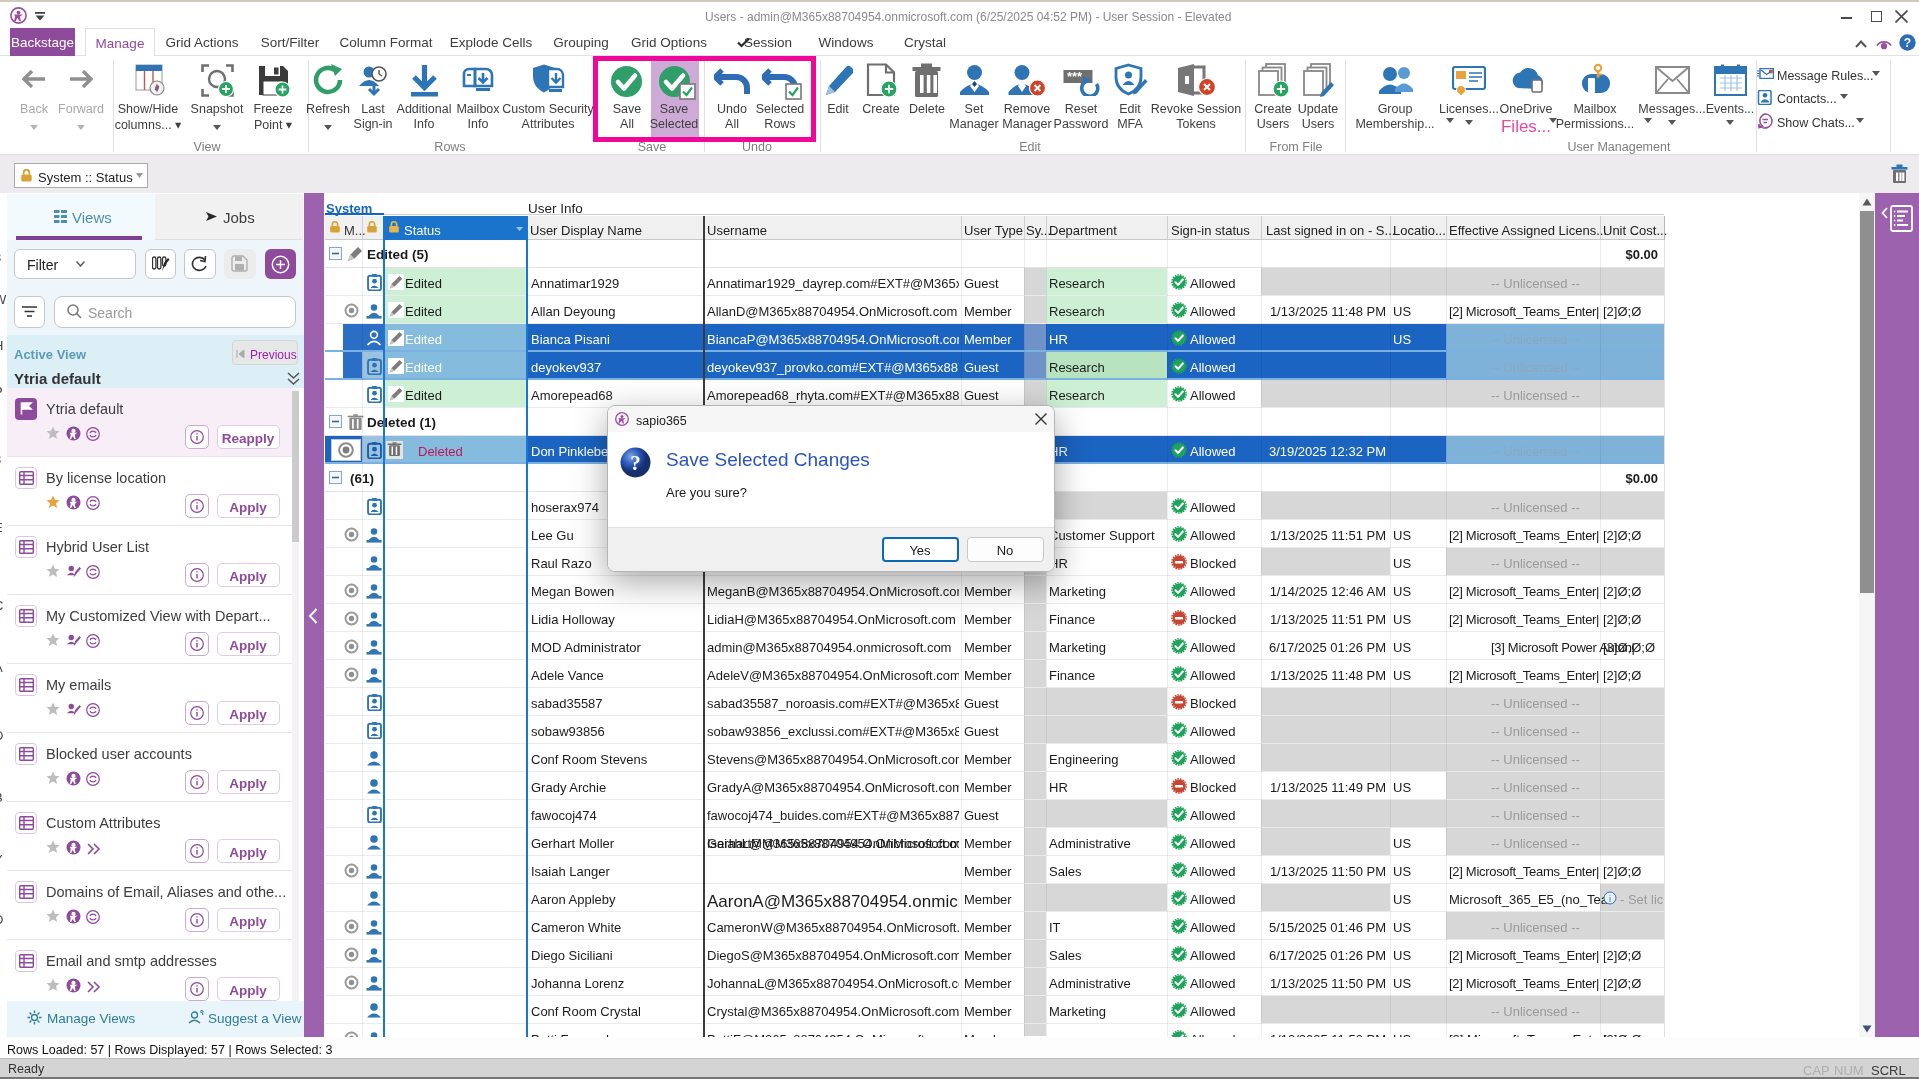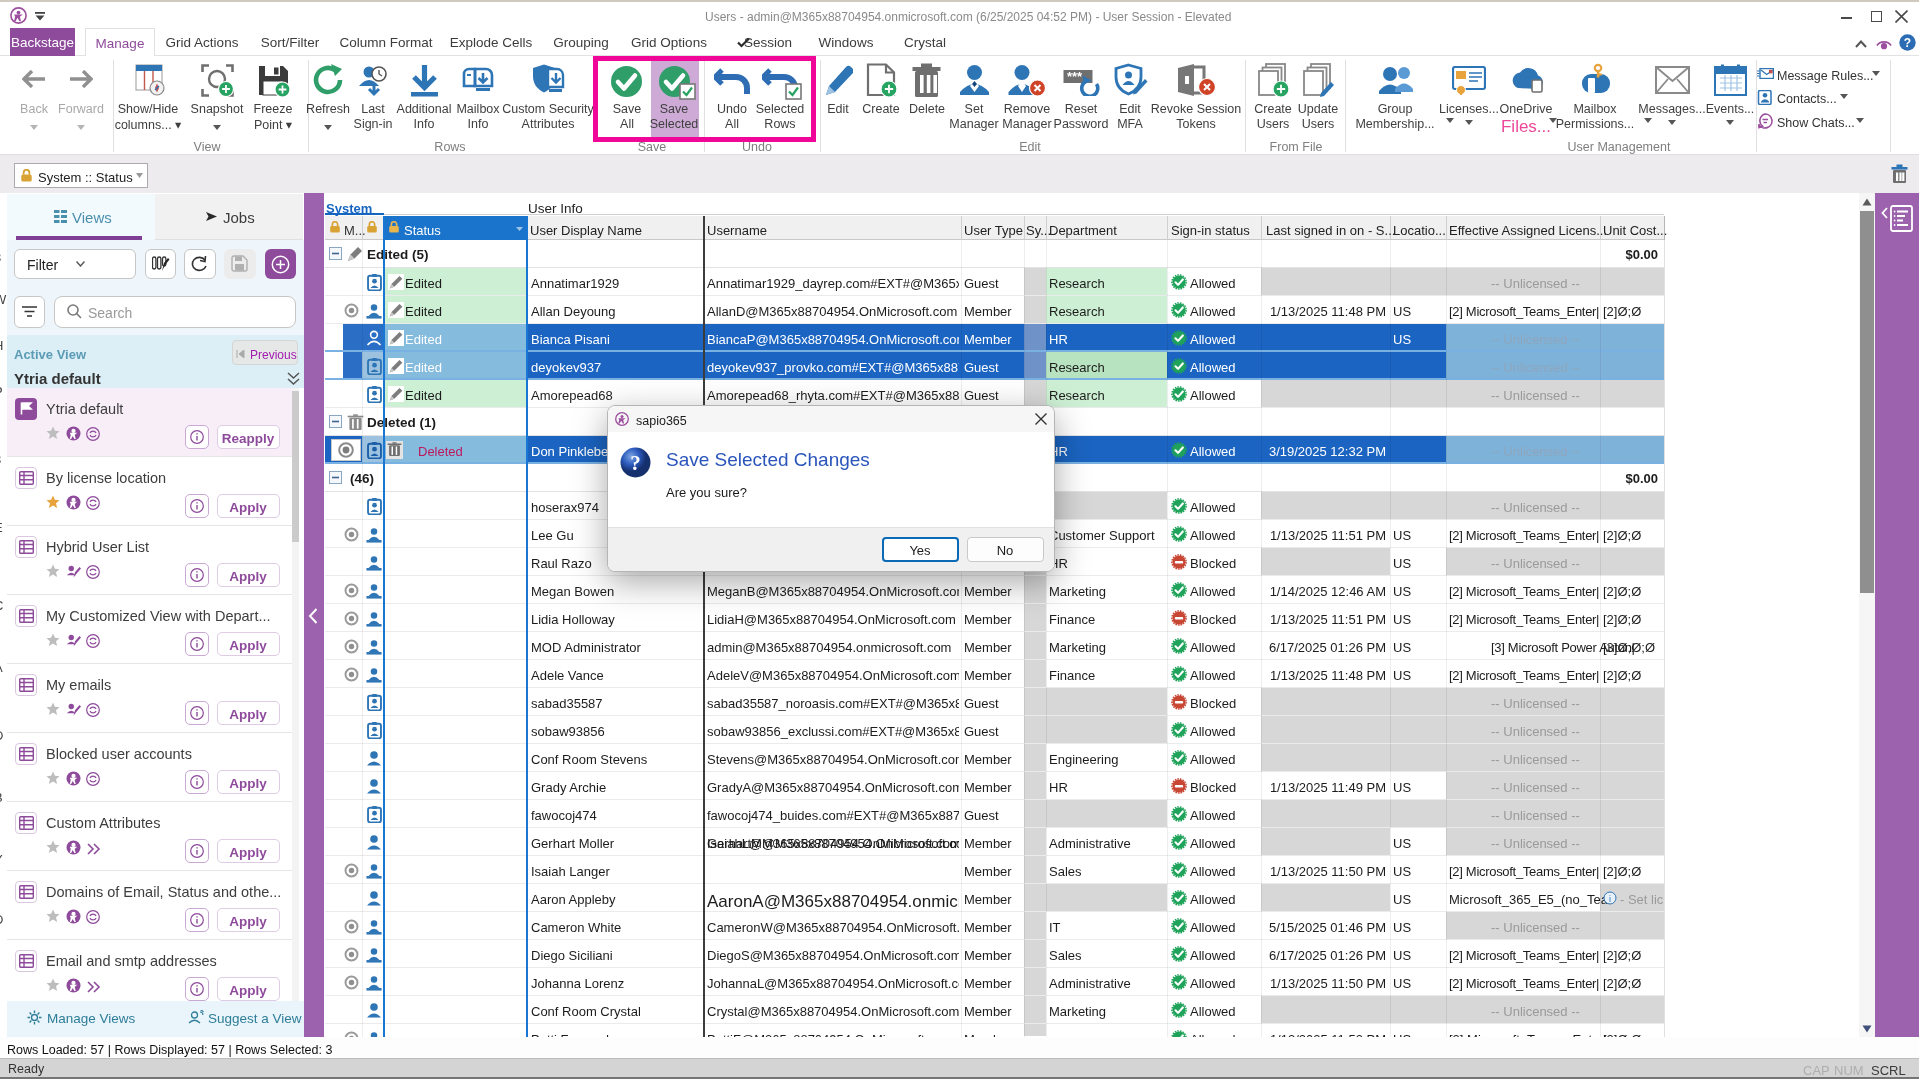--- a/index.html
+++ b/index.html
@@ -640,21 +640,21 @@
       <path d="M 7 6 V 10.5 M 7 3.2 V 4.5" stroke="#8e4a9b" stroke-width="1.4"></path>
     </svg>
 <div class="" style="left:210px;top:451px;width:63px;height:24px;background:#fff;border:1px solid #ddcce3;border-radius:5px"></div>
 <div class="t" style="left:241px;top:457px;font-size:13.5px;color:#8e4a9b;font-weight:bold;transform:translateX(-50%)">Apply</div>
 <div class="" style="left:0px;top:483px;width:285px;height:69px;background:#fff;border-bottom:1px solid #e6e6e6"></div>
 <div class="" style="left:8px;top:493px;width:22px;height:22px;background:#fff;border:1px solid #d9c7e0;border-radius:4px"></div>
 <svg style="position:absolute;left:12px;top:497px;" width="15" height="14" viewBox="0 0 15 14">
       <rect x="0.7" y="0.7" width="13.6" height="12.6" rx="1" fill="none" stroke="#8e4a9b" stroke-width="1.4"></rect>
 <path d="M 0.7 4.5 H 14.3 M 0.7 8.7 H 14.3 M 5 0.7 V 13.3" stroke="#8e4a9b" stroke-width="1.4"></path>
     </svg>
-<div class="t" style="left:39px;top:496px;font-size:14.5px;color:#3d3d3d">Domains of Email, Status and othe...</div>
+<div class="t" style="left:39px;top:496px;font-size:14.5px;color:#3d3d3d">Domains of Email, Aliases and othe...</div>
 <svg style="position:absolute;left:39px;top:521px;" width="14" height="14" viewBox="0 0 14 14">
       <path d="M 7 0.5 L 8.9 4.8 L 13.5 5.2 L 10 8.3 L 11.1 13 L 7 10.5 L 2.9 13 L 4 8.3 L 0.5 5.2 L 5.1 4.8 Z" fill="#bdbdbd"></path>
     </svg>
 <svg style="position:absolute;left:59px;top:521px;" width="15" height="15" viewBox="0 0 15 15">
       <circle cx="7.5" cy="7.5" r="7.0" fill="#8e4a9b"></circle>
 <circle cx="7.5" cy="4.95" r="2.1" fill="#fff"></circle>
 <path d="M 3.75 6.75 h 7.5 l -2.5500000000000003 2.25 l 1.05 4.050000000000001 h -1.3499999999999999 l -1.65 -3.0 l -1.65 3.0 h -1.3499999999999999 l 1.05 -4.050000000000001 z" fill="#fff"></path>
     </svg>
 <svg style="position:absolute;left:79px;top:522px;" width="14" height="14" viewBox="0 0 14 14">
       <circle cx="7.0" cy="7.0" r="6.3" fill="none" stroke="#8e4a9b" stroke-width="1.2"></circle>
@@ -1012,21 +1012,21 @@
 <path d="M 4.48 8.32 L 7.04 10.88 L 11.84 5.44" fill="none" stroke="#fff" stroke-width="2.08" stroke-linecap="round" stroke-linejoin="round"></path>
   </svg>
 <div class="t" style="left:1190px;top:444px;font-size:13px;color:#fff">Allowed</div>
 <div class="t" style="left:1386px;top:444px;font-size:13px;color:#fff;transform:translateX(-100%)">3/19/2025 12:32 PM</div>
 <div class="t" style="left:1491px;top:444px;font-size:13px;color:#8ea6bd">-- Unlicensed --</div>
 <div class="" style="left:325px;top:491px;width:1339px;height:1px;background:#e3e3e3"></div>
 <svg style="position:absolute;left:329px;top:471px;" width="13" height="13" viewBox="0 0 13 13">
     <rect x="0.5" y="0.5" width="12" height="12" fill="#f4f8fc" stroke="#8aa6c0"></rect>
     <path d="M 3 6.5 H 10" stroke="#44628a" stroke-width="1.6"></path>
   </svg>
-<div class="t" style="left:350px;top:471px;font-size:13.5px;font-weight:bold;color:#1c1c1c">(46)</div>
+<div class="t" style="left:350px;top:471px;font-size:13.5px;font-weight:bold;color:#1c1c1c">(61)</div>
 <div class="t" style="left:1658px;top:471px;font-size:13px;font-weight:bold;color:#1c1c1c;transform:translateX(-100%)">$0.00</div>
 <div class="" style="left:1024px;top:492px;width:22px;height:28px;background:#d7d7d7"></div>
 <div class="" style="left:1046px;top:492px;width:121px;height:28px;background:#d7d7d7"></div>
 <div class="" style="left:1261px;top:492px;width:129px;height:28px;background:#d7d7d7"></div>
 <div class="" style="left:1390px;top:492px;width:56px;height:28px;background:#d7d7d7"></div>
 <div class="" style="left:1446px;top:492px;width:154px;height:28px;background:#d7d7d7"></div>
 <div class="" style="left:1600px;top:492px;width:64px;height:28px;background:#d7d7d7"></div>
 <div class="" style="left:325px;top:519px;width:1339px;height:1px;background:#ebebeb"></div>
 <svg style="position:absolute;left:366px;top:498px;" width="17" height="17" viewBox="0 0 17 17">
     <rect x="2.04" y="1.7000000000000002" width="12.92" height="14.62" rx="2" fill="none" stroke="#2e75b6" stroke-width="1.87"></rect>

